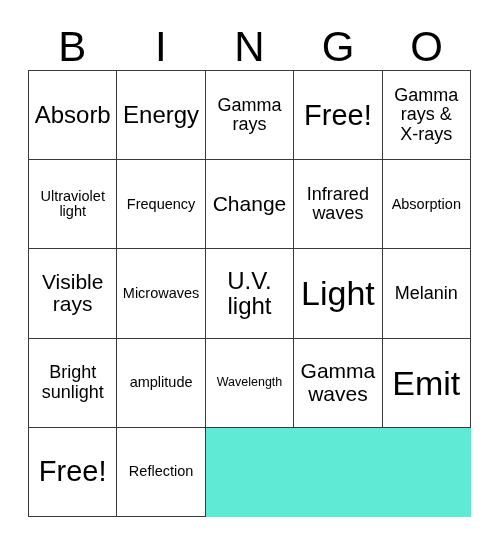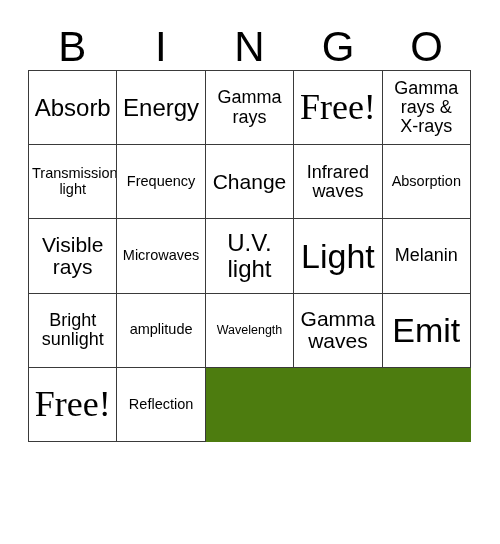--- a/index.html
+++ b/index.html
@@ -44,28 +44,28 @@
     color: #000000;
     user-select: none;
   }
 
   
   .grid {
     position: absolute;
     left: 28px;
     top: 70px;
     width: 443px;
-    height: 372px;
+    height: 447px;
     box-sizing: border-box;
     display: grid;
     grid-template-columns: repeat(5, 1fr);
     grid-template-rows: repeat(5, 1fr);
     border-top: 1.3px solid #3a3a3a;
     border-left: 1.3px solid #3a3a3a;
-    background: #4d7c0f;
+    background: #5eead4;
   }
 
   .cell {
     box-sizing: border-box;
     border-right: 1.3px solid #3a3a3a;
     border-bottom: 1.3px solid #3a3a3a;
     display: flex;
     align-items: center;
     justify-content: center;
     text-align: center;
@@ -83,21 +83,21 @@
     word-break: normal;
   }
 
   
   .fs-xxs .cell-text { font-size: 12.5px; }
   .fs-xs  .cell-text { font-size: 14.5px; }
   .fs-s   .cell-text { font-size: 16px;   }
   .fs-m   .cell-text { font-size: 18px;   }
   .fs-l   .cell-text { font-size: 21px;   }
   .fs-xl  .cell-text { font-size: 24px;   }
-  .fs-xxl .cell-text { font-size: 36px; font-family: Liberation Serif, serif;   }
+  .fs-xxl .cell-text { font-size: 29px;   }
   .fs-max .cell-text { font-size: 34px;   }
 </style>
 </head>
 <body>
 
 <div class="card">
 
   <div class="header-row">
     <div class="header-cell">B</div>
     <div class="header-cell">I</div>
@@ -119,21 +119,21 @@
       </div>
       <div class="cell fs-xxl">
         <span class="cell-text">Free!</span>
       </div>
       <div class="cell fs-m">
         <span class="cell-text">Gamma
 rays &amp;
 X-rays</span>
       </div>
       <div class="cell fs-xs">
-        <span class="cell-text">Transmission
+        <span class="cell-text">Ultraviolet
 light</span>
       </div>
       <div class="cell fs-xs">
         <span class="cell-text">Frequency</span>
       </div>
       <div class="cell fs-l">
         <span class="cell-text">Change</span>
       </div>
       <div class="cell fs-m">
         <span class="cell-text">Infrared

